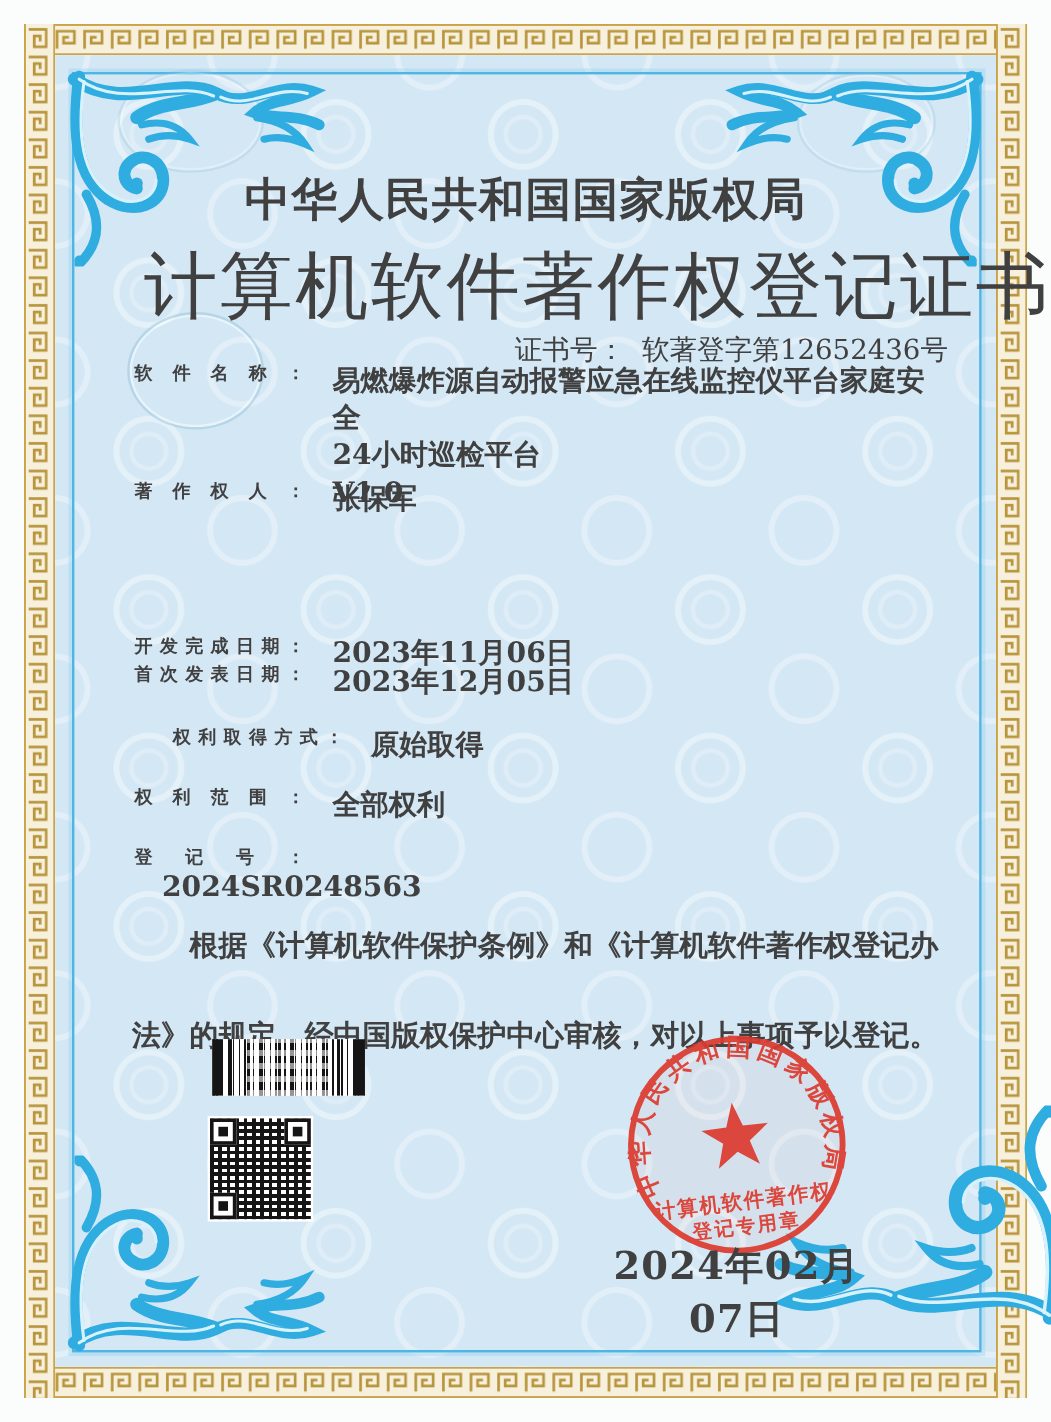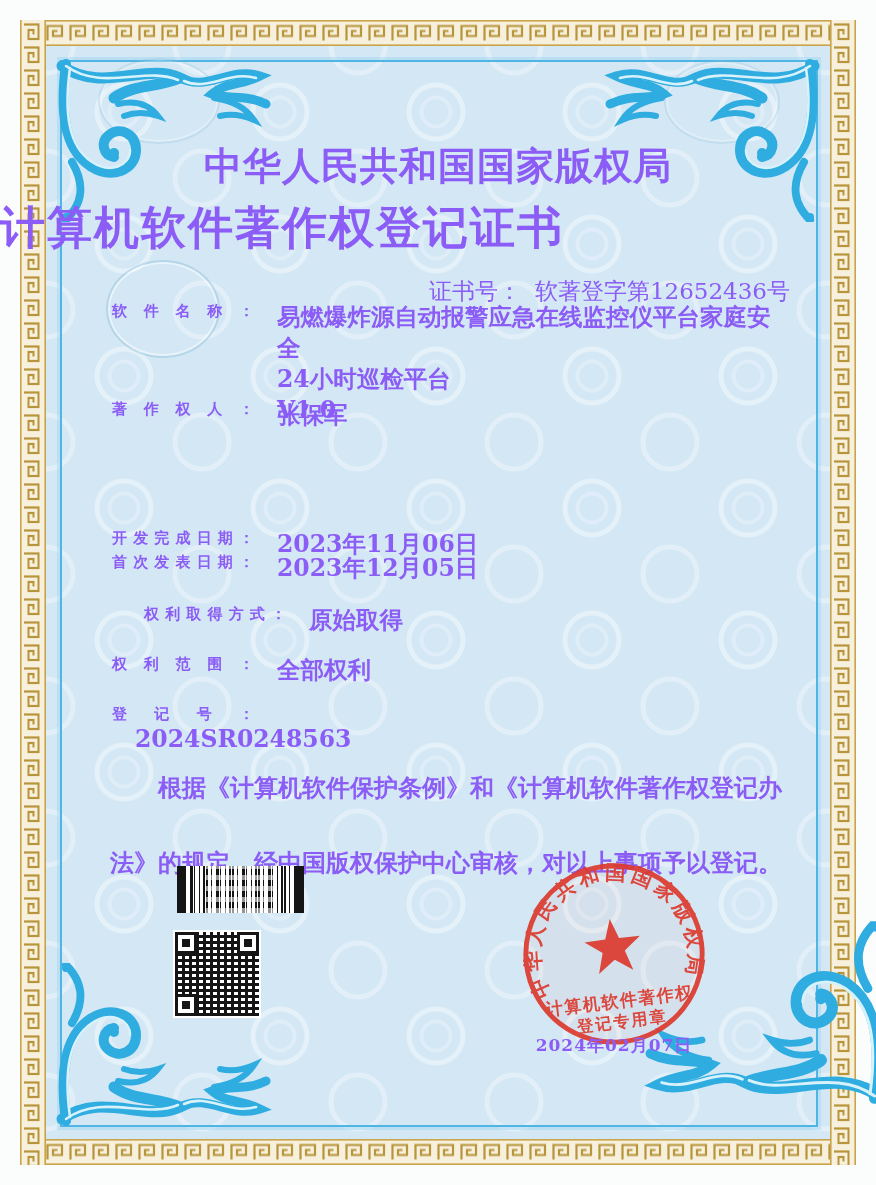--- a/index.html
+++ b/index.html
@@ -1,17 +1,17 @@
 <!DOCTYPE html>
 <html><head>
 <meta charset="utf-8">
 <style>
   html,body{margin:0;padding:0;background:#fafbfb;}
   .page{position:relative;width:876px;height:1185px;background:#fbfcfc;overflow:hidden;
-        font-family:"DejaVu Serif","Liberation Serif",serif;color:#8b5cf6;}
+        font-family:"DejaVu Serif","Liberation Serif",serif;color:#404040;}
   .band{position:absolute;}
   
   .inner{position:absolute;left:46px;top:46px;width:784px;height:1093px;
     background-color:#d3e7f4;
     background-image:
       radial-gradient(circle at center, rgba(255,255,255,0) 24px, rgba(255,255,255,.42) 25px, rgba(255,255,255,.42) 29px, rgba(255,255,255,0) 30px),
       radial-gradient(circle at center, rgba(255,255,255,0) 24px, rgba(255,255,255,.35) 25px, rgba(255,255,255,.35) 29px, rgba(255,255,255,0) 30px),
       radial-gradient(circle at center, rgba(255,255,255,0) 12px, rgba(255,255,255,.25) 13px, rgba(255,255,255,.25) 16px, rgba(255,255,255,0) 17px);
     background-size:156px 132px,156px 132px,156px 132px;
     background-position:0 0,78px 66px,0 0;}
@@ -20,22 +20,22 @@
   .flourish{position:absolute;width:228px;height:168px;}
   .fl-tl{left:54px;top:54px;}
   .fl-tr{right:54px;top:54px;transform:scaleX(-1);}
   .fl-bl{left:54px;bottom:54px;transform:scaleY(-1);}
   .fl-br{right:50px;bottom:50px;transform:scale(-1.12,-1.12);transform-origin:60% 40%;}
   .emboss{position:absolute;border-radius:50%;border:2px solid rgba(145,192,220,.45);
     box-shadow:inset 0 0 0 2px rgba(255,255,255,.5);}
   
   .authority{position:absolute;left:0;top:141px;width:100%;text-align:center;
     font-size:38px;font-weight:600;letter-spacing:1px;}
-  .cert-title{position:absolute;left:0;top:198px;width:100%;text-align:left;
-    font-size:45px;font-weight:700;letter-spacing:2px;}
+  .cert-title{position:absolute;left:0;top:198px;width:100%;text-align:right;
+    font-size:61px;font-weight:400;letter-spacing:2px;}
   .cert-no{position:absolute;right:86px;top:276px;font-size:23px;font-weight:400;}
   .cert-no .lbl{margin-right:14px;}
   .frow{position:absolute;left:112px;display:flex;}
   .f-label{width:142px;font-size:15px;font-weight:600;
     text-align:justify;text-align-last:justify;-moz-text-align-last:justify;flex:none;}
   .f-value{margin-left:23px;font-size:23.5px;font-weight:600;line-height:31px;
     white-space:pre-line;max-width:500px;}
   .statement{position:absolute;left:110px;top:750px;width:672px;
     font-size:24px;font-weight:600;line-height:75px;text-indent:2em;
     text-align:justify;}
@@ -52,21 +52,21 @@
   .qr{position:relative;width:100%;height:100%;background-color:#fff;
     background-image:
       repeating-linear-gradient(90deg,#151515 0 3px,rgba(255,255,255,0) 3px 7px),
       repeating-linear-gradient(0deg,#151515 0 3px,#fff 3px 6px);}
   .finder{position:absolute;width:16px;height:16px;border:3px solid #151515;background:#fff;box-sizing:content-box;}
   .finder::after{content:"";position:absolute;left:4px;top:4px;width:8px;height:8px;background:#151515;}
   .fd-tl{left:0;top:0;} .fd-tr{right:0;top:0;} .fd-bl{left:0;bottom:0;}
   .seal{position:absolute;left:518px;top:858px;width:192px;height:192px;
     transform:rotate(-7deg);opacity:.92;}
   .issue-date{position:absolute;left:508px;top:1034px;width:212px;text-align:center;
-    font-size:17px;font-weight:700;letter-spacing:1px;}
+    font-size:32px;font-weight:700;letter-spacing:1px;}
 </style>
 </head>
 <body>
 
 <div class="page">
 
   <svg class="band" style="left:20px;top:20px;" width="836" height="26">
     <defs>
         <pattern id="mh1" patternUnits="userSpaceOnUse" width="23" height="23" y="1.5">
       <rect width="23" height="23" fill="#f6f0dc"></rect>

